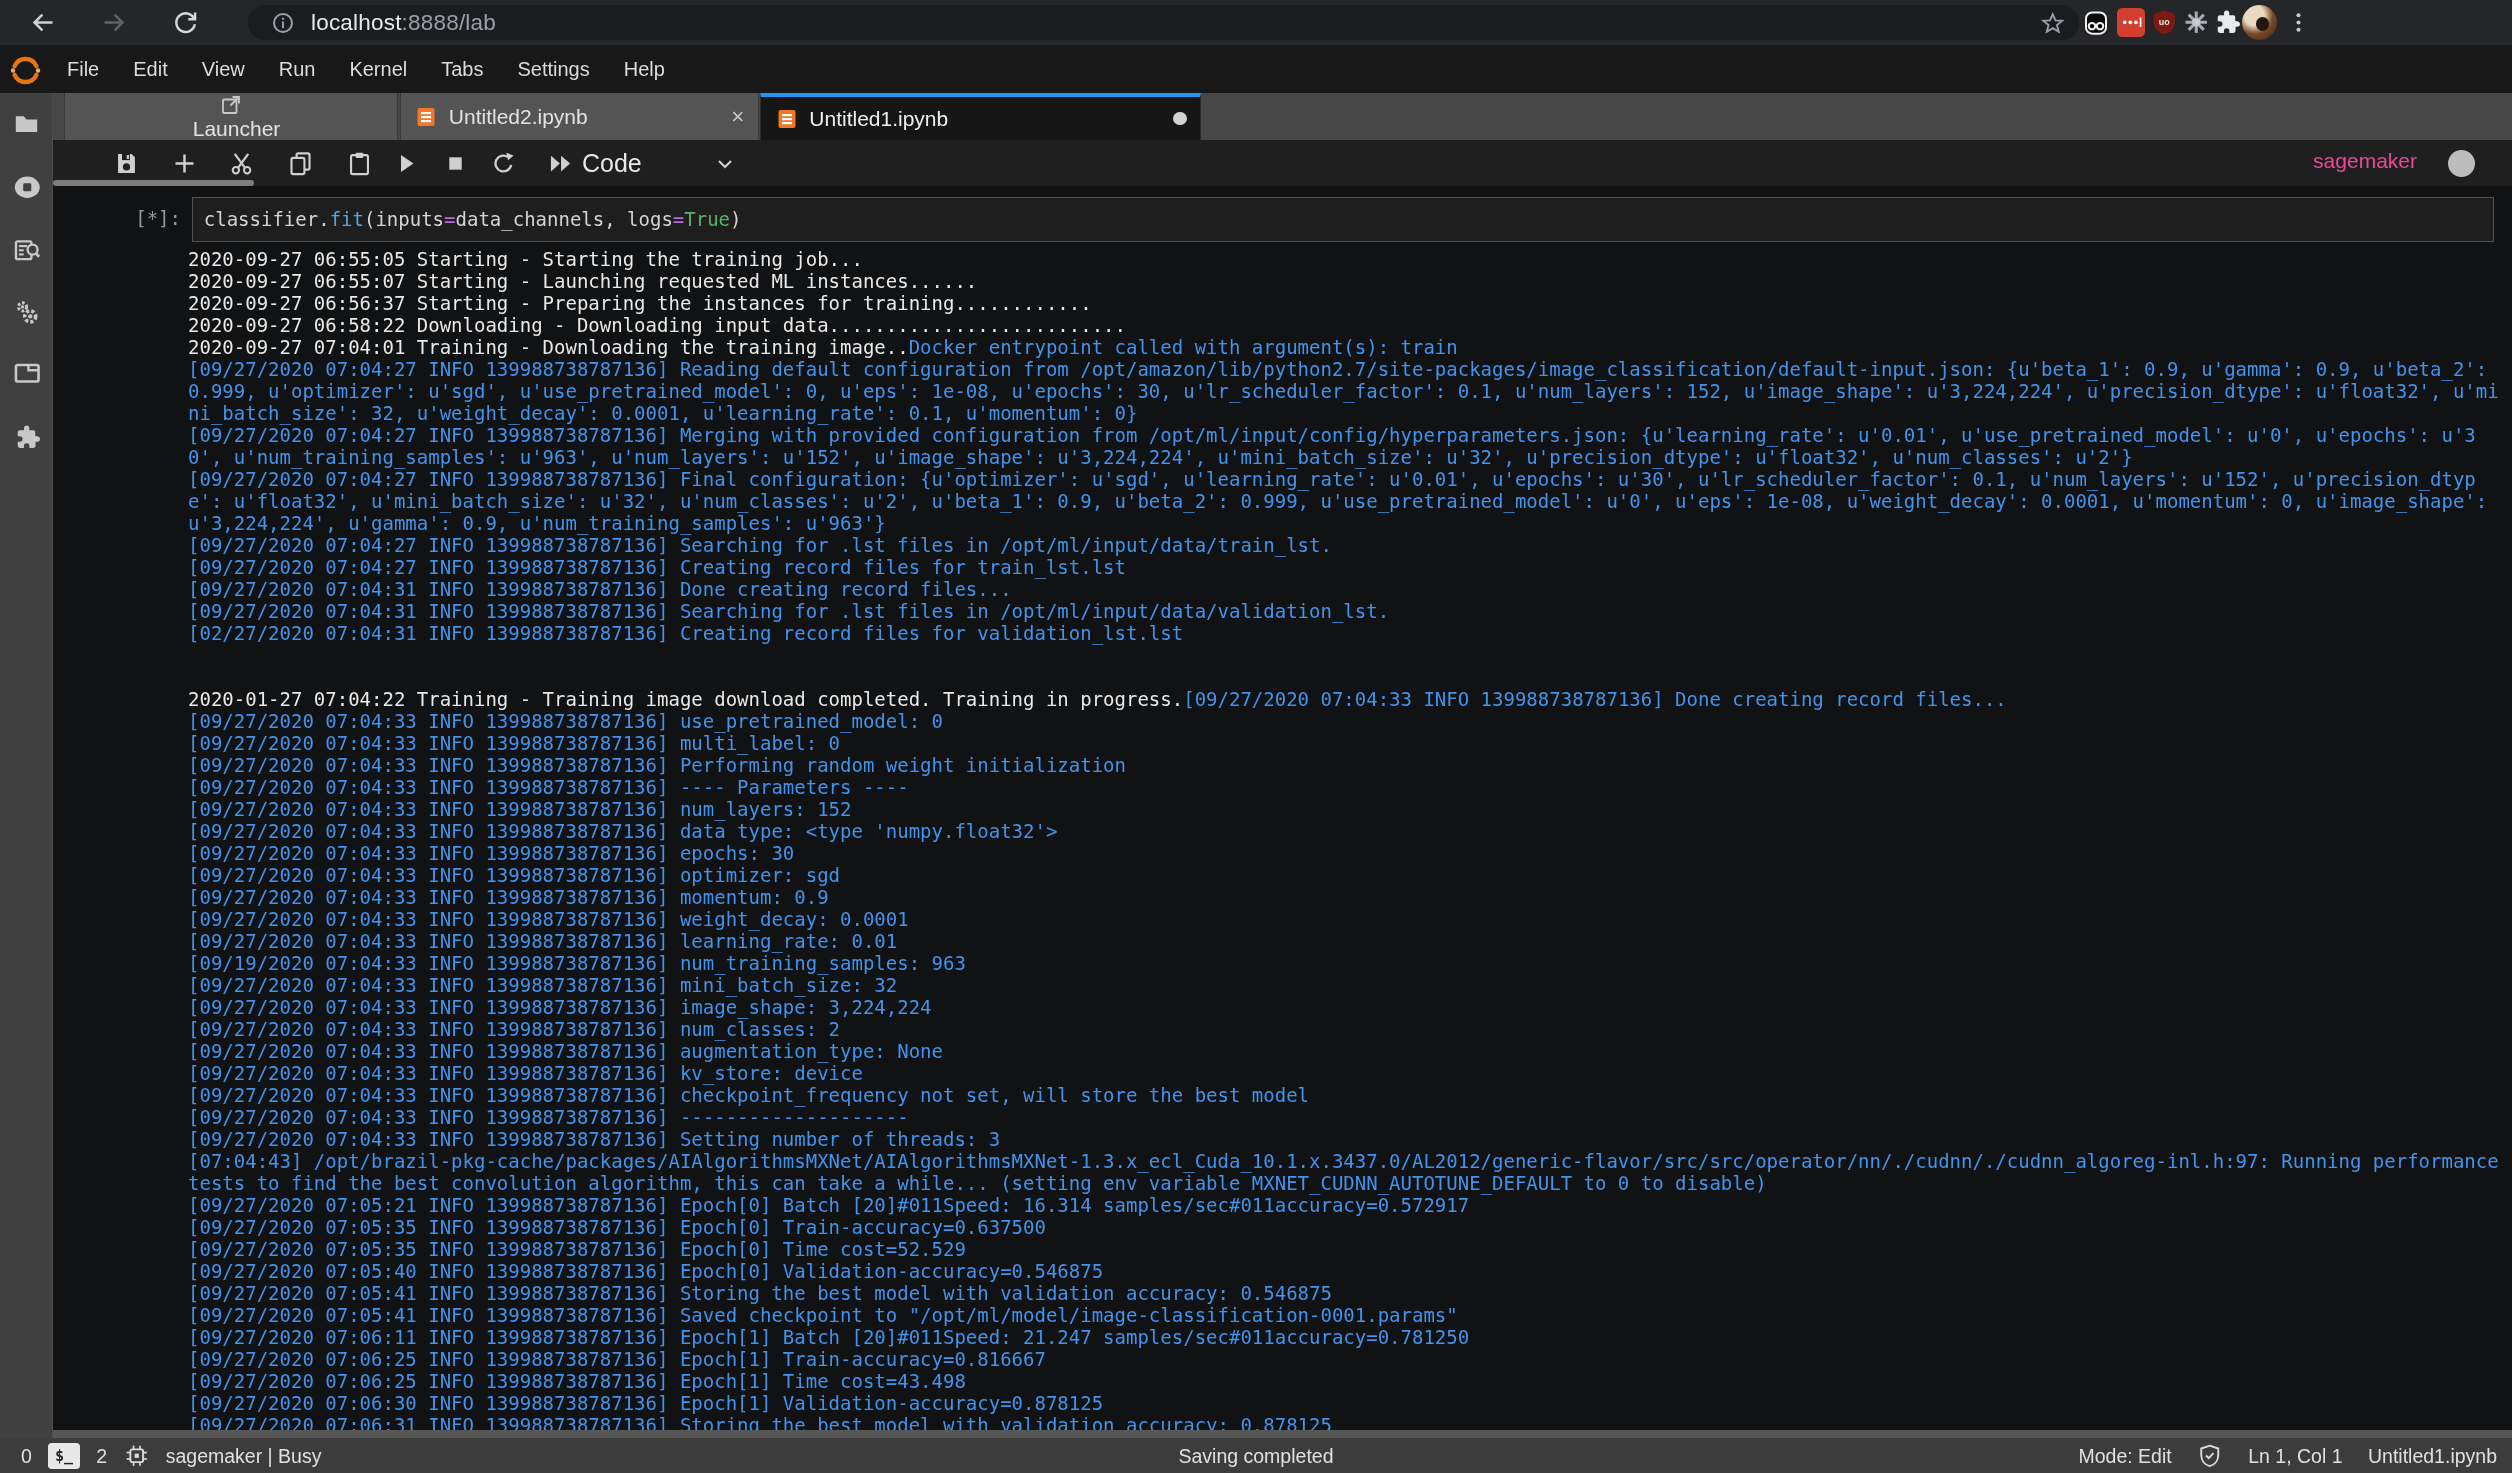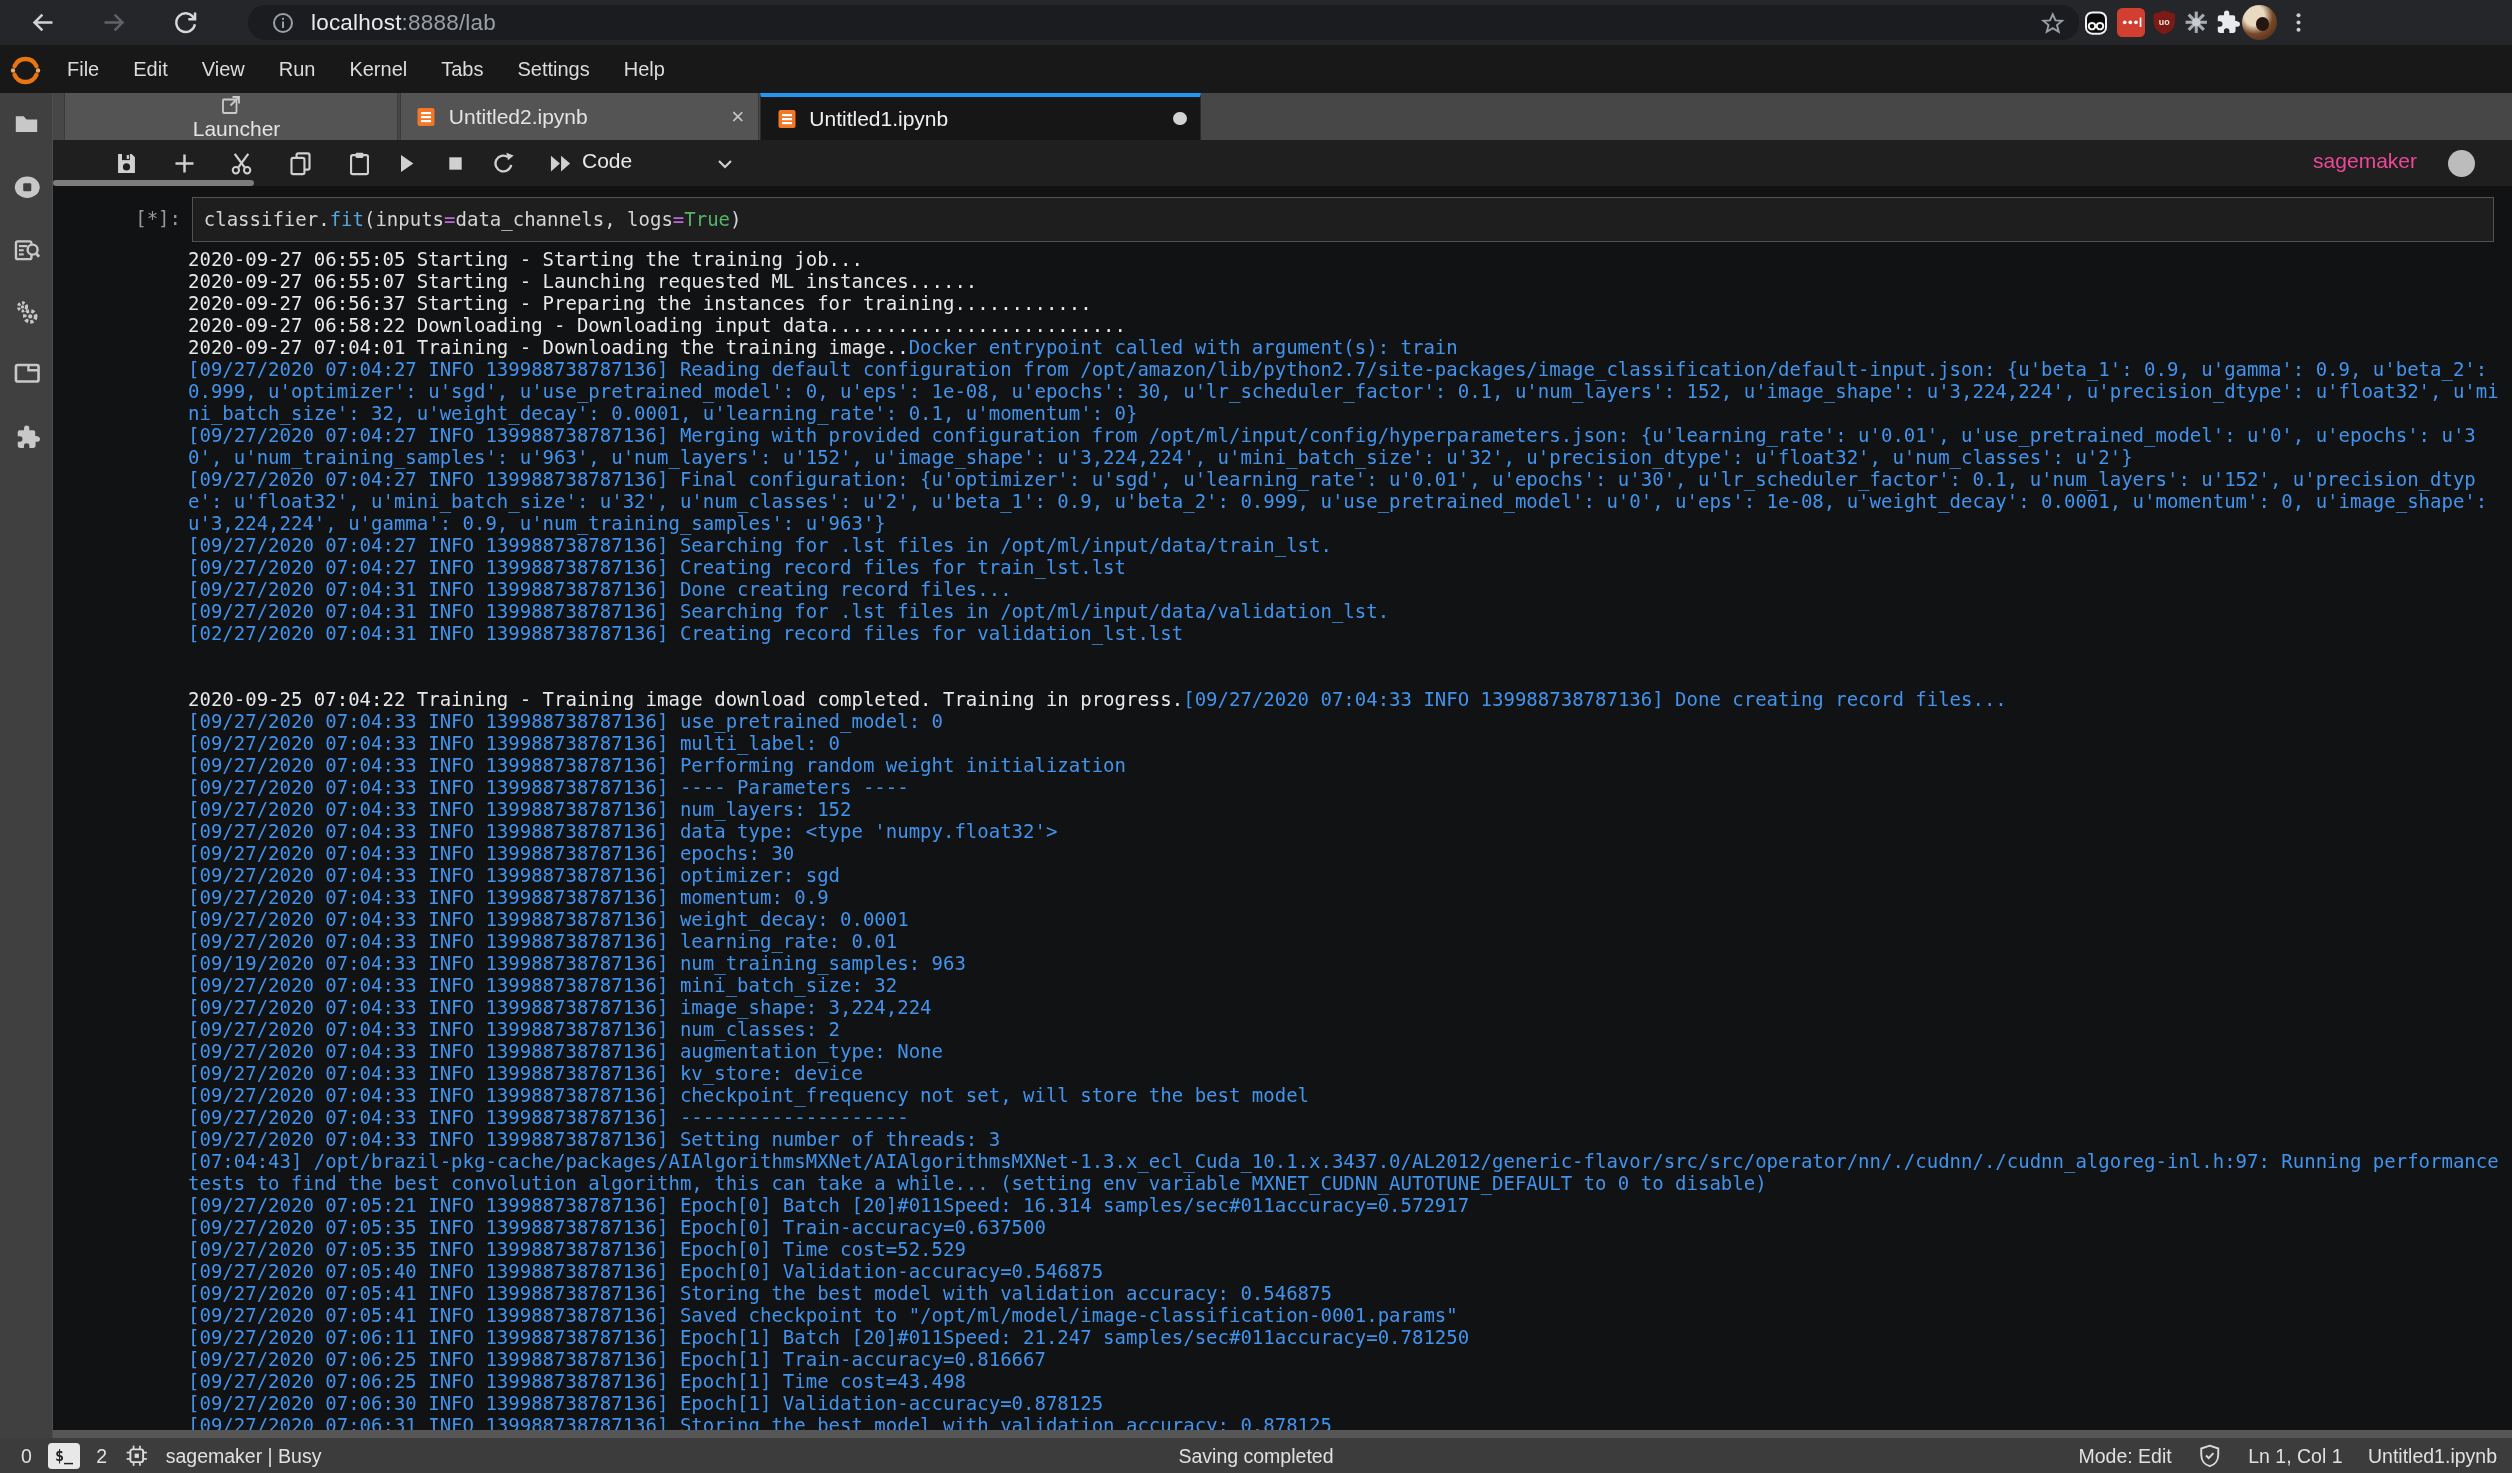--- a/index.html
+++ b/index.html
@@ -47,21 +47,21 @@
   .tab.active .lbl { color:#f0f0f0; }
   .tab .close { margin-left:auto; padding-left:60px; color:#c9c9c9; font-size:22.5px; }
   #tab-launcher { width:334px;flex-direction:column; }
   #tab-u2 { width:359px; }
   #tab-u1 { width:441px; }
   .dirty-dot { margin-left:auto; width:13.5px; height:13.5px; border-radius:50%; background:#d2d2d2; }
 
   
   #nb-toolbar { position:absolute; left:53px; top:140px; width:2460px; height:47px; background:#1f1f1f; border-bottom:1.5px solid #161616; }
   .tb-ic { position:absolute; top:9.8px; width:27px; height:27px; }
-  #celltype { position:absolute; left:529px; top:9px; color:#e8e8e8; font-size:21px; }
+  #celltype { position:absolute; left:529px; top:9px; color:#e8e8e8; font-size:25px; }
   #celltype-chevron { position:absolute; left:660px; top:12px; }
   #kernel-name { position:absolute; right:96px; top:9px; color:#ec4899; font-size:21px; }
   #kernel-circle { position:absolute; right:38px; top:9.8px; width:27px; height:27px; border-radius:50%; background:#bcbcbc; }
   #hscroll { position:absolute; left:0px; top:40px; width:201px; height:6px; background:#7d7d7d; border-radius:3px; }
 
   
   #notebook { position:absolute; left:53px; top:186px; width:2460px; height:1244px; background:#111214; overflow:hidden; }
   #cell-row { display:flex; margin-top:10.5px; }
   #cell-prompt { width:128px; text-align:right; color:#989898; font-family:"DejaVu Sans Mono", monospace; font-size:19px; padding-top:10.5px; }
   #cell-editor { margin-left:11.3px; margin-right:19.5px; flex:1; height:45px; background:#1e1e1e; border:1.5px solid #525252; display:flex; align-items:center; }
@@ -349,21 +349,21 @@
 <span class="run-b">[09/27/2020 07:04:27 INFO 139988738787136] Reading default configuration from /opt/amazon/lib/python2.7/site-packages/image_classification/default-input.json: {u'beta_1': 0.9, u'gamma': 0.9, u'beta_2': 0.999, u'optimizer': u'sgd', u'use_pretrained_model': 0, u'eps': 1e-08, u'epochs': 30, u'lr_scheduler_factor': 0.1, u'num_layers': 152, u'image_shape': u'3,224,224', u'precision_dtype': u'float32', u'mini_batch_size': 32, u'weight_decay': 0.0001, u'learning_rate': 0.1, u'momentum': 0}</span>
 <span class="run-b">[09/27/2020 07:04:27 INFO 139988738787136] Merging with provided configuration from /opt/ml/input/config/hyperparameters.json: {u'learning_rate': u'0.01', u'use_pretrained_model': u'0', u'epochs': u'30', u'num_training_samples': u'963', u'num_layers': u'152', u'image_shape': u'3,224,224', u'mini_batch_size': u'32', u'precision_dtype': u'float32', u'num_classes': u'2'}</span>
 <span class="run-b">[09/27/2020 07:04:27 INFO 139988738787136] Final configuration: {u'optimizer': u'sgd', u'learning_rate': u'0.01', u'epochs': u'30', u'lr_scheduler_factor': 0.1, u'num_layers': u'152', u'precision_dtype': u'float32', u'mini_batch_size': u'32', u'num_classes': u'2', u'beta_1': 0.9, u'beta_2': 0.999, u'use_pretrained_model': u'0', u'eps': 1e-08, u'weight_decay': 0.0001, u'momentum': 0, u'image_shape': u'3,224,224', u'gamma': 0.9, u'num_training_samples': u'963'}</span>
 <span class="run-b">[09/27/2020 07:04:27 INFO 139988738787136] Searching for .lst files in /opt/ml/input/data/train_lst.</span>
 <span class="run-b">[09/27/2020 07:04:27 INFO 139988738787136] Creating record files for train_lst.lst</span>
 <span class="run-b">[09/27/2020 07:04:31 INFO 139988738787136] Done creating record files...</span>
 <span class="run-b">[09/27/2020 07:04:31 INFO 139988738787136] Searching for .lst files in /opt/ml/input/data/validation_lst.</span>
 <span class="run-b">[02/27/2020 07:04:31 INFO 139988738787136] Creating record files for validation_lst.lst</span>
 
 
-<span class="run-w">2020-09-25 07:04:22 Training - Training image download completed. Training in progress.</span><span class="run-b">[09/27/2020 07:04:33 INFO 139988738787136] Done creating record files...</span>
+<span class="run-w">2020-01-27 07:04:22 Training - Training image download completed. Training in progress.</span><span class="run-b">[09/27/2020 07:04:33 INFO 139988738787136] Done creating record files...</span>
 <span class="run-b">[09/27/2020 07:04:33 INFO 139988738787136] use_pretrained_model: 0</span>
 <span class="run-b">[09/27/2020 07:04:33 INFO 139988738787136] multi_label: 0</span>
 <span class="run-b">[09/27/2020 07:04:33 INFO 139988738787136] Performing random weight initialization</span>
 <span class="run-b">[09/27/2020 07:04:33 INFO 139988738787136] ---- Parameters ----</span>
 <span class="run-b">[09/27/2020 07:04:33 INFO 139988738787136] num_layers: 152</span>
 <span class="run-b">[09/27/2020 07:04:33 INFO 139988738787136] data type: &lt;type 'numpy.float32'&gt;</span>
 <span class="run-b">[09/27/2020 07:04:33 INFO 139988738787136] epochs: 30</span>
 <span class="run-b">[09/27/2020 07:04:33 INFO 139988738787136] optimizer: sgd</span>
 <span class="run-b">[09/27/2020 07:04:33 INFO 139988738787136] momentum: 0.9</span>
 <span class="run-b">[09/27/2020 07:04:33 INFO 139988738787136] weight_decay: 0.0001</span>

